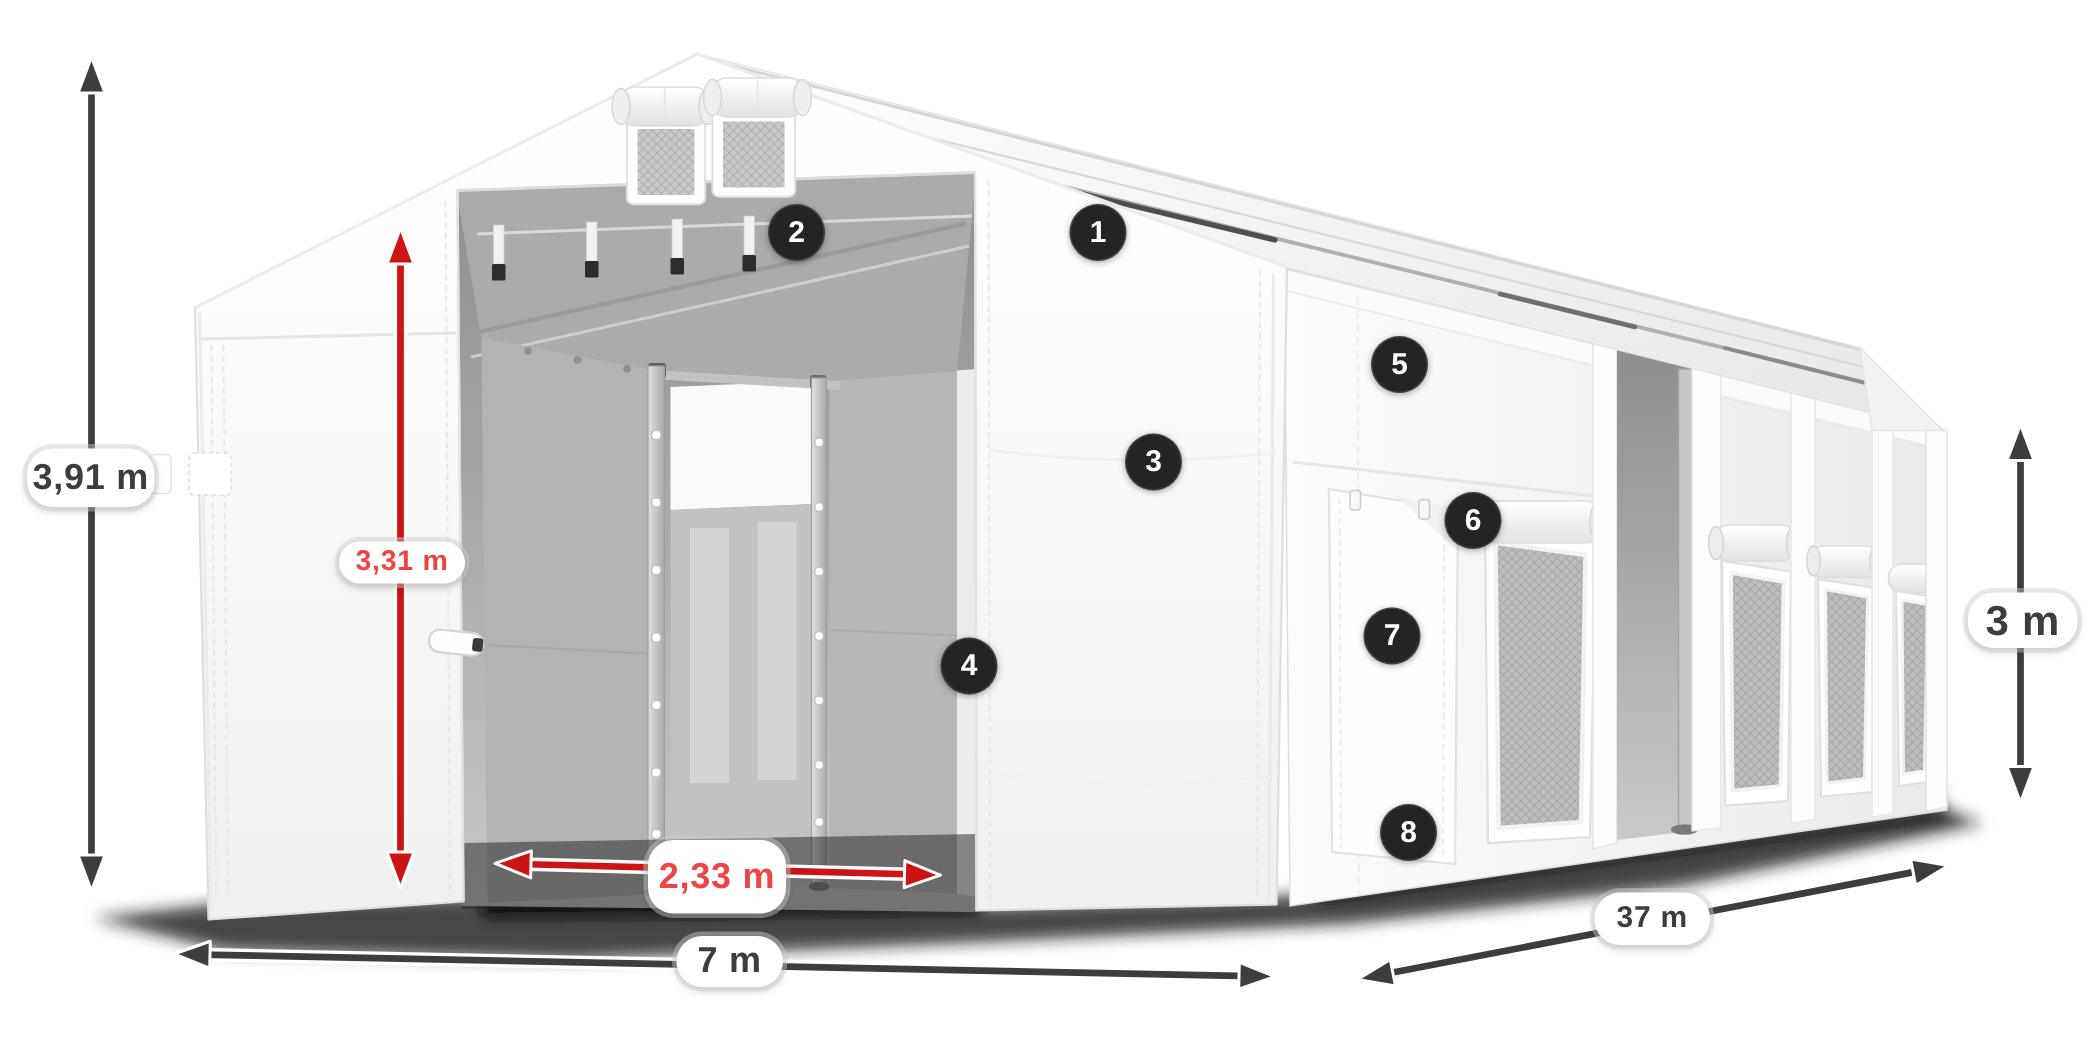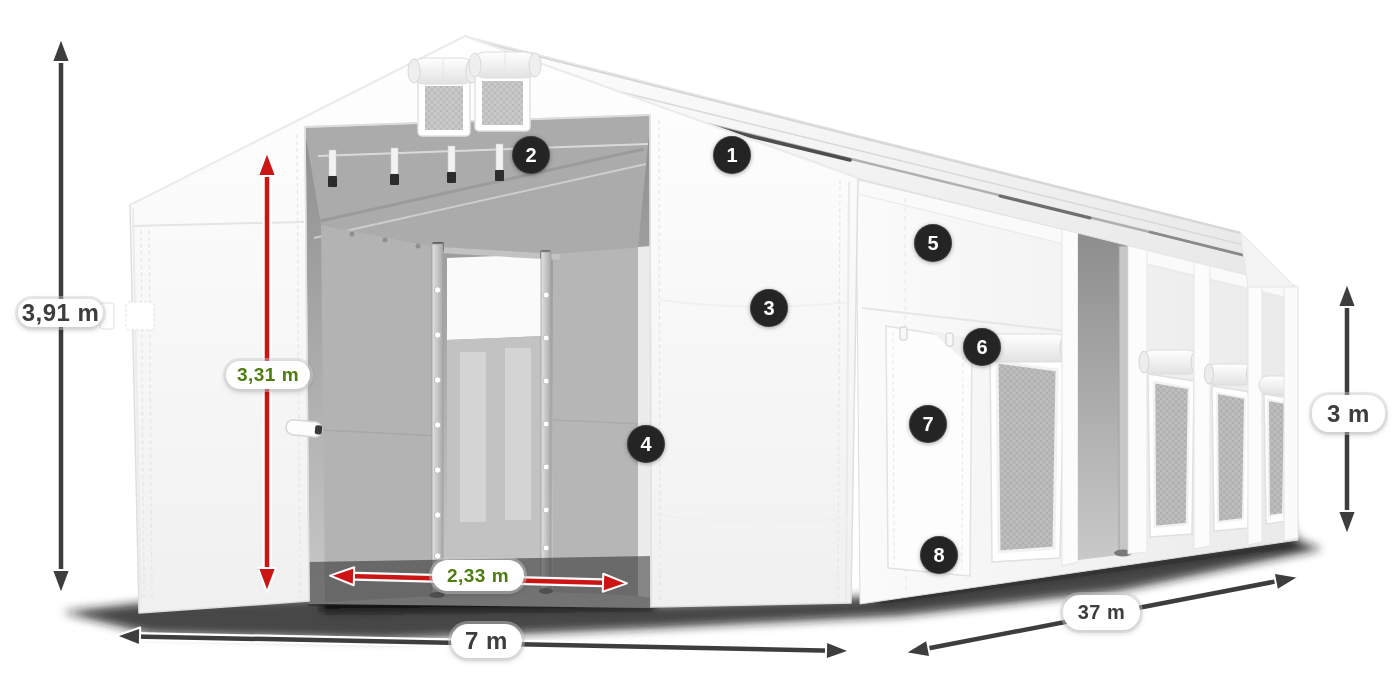--- a/index.html
+++ b/index.html
@@ -8,21 +8,21 @@
     overflow:hidden; font-family:"Liberation Sans","DejaVu Sans",sans-serif;
   }
   #stage svg { position:absolute; left:0; top:0; }
   .pill {
     position:absolute; background:#ffffff; border-radius:17px;
     display:flex; align-items:center; justify-content:center;
     font-weight:bold; letter-spacing:0.5px; white-space:nowrap;
     box-shadow:0 0 0 3px rgba(208,208,208,0.45), 0 2px 6px rgba(0,0,0,0.25);
   }
   .pill.dark { color:#3d3d3d; }
-  .pill.red  { color:#4d7c0f; }
+  .pill.red  { color:#ef4444; }
   .badge {
     position:absolute; width:38px; height:38px; border-radius:50%;
     background:#242424; color:#ffffff; display:flex; align-items:center;
     justify-content:center; font-weight:bold; font-size:20px;
     box-shadow:0 1px 4px rgba(0,0,0,0.35), inset 0 0 0 1px rgba(255,255,255,0.12);
   }
 </style>
 </head>
 <body>
 
@@ -273,26 +273,26 @@
 
       <g>
         <path d="M1347,301 L1347,517" stroke="#ffffff" stroke-width="9" fill="none"></path>
         <path d="M1347,301 L1347,517" stroke="#3d3d3d" stroke-width="4.5" fill="none"></path>
         <polygon points="0,0 -24,-9 -24,9" transform="translate(1347,283) rotate(-90)" fill="#3d3d3d" stroke="#ffffff" stroke-width="2" stroke-linejoin="round"></polygon>
         <polygon points="0,0 -24,-9 -24,9" transform="translate(1347,535) rotate(90)" fill="#3d3d3d" stroke="#ffffff" stroke-width="2" stroke-linejoin="round"></polygon>
       </g>
     </g>
   </svg>
 
-  <div class="pill dark" style="left:18px; top:299px; width:85px; height:28px; font-size:24px;">3,91 m</div>
+  <div class="pill dark" style="left:18px; top:299px; width:85px; height:39px; font-size:24px;">3,91 m</div>
   <div class="pill red" style="left:226px; top:361px; width:84px; height:28px; font-size:19px;">3,31 m</div>
-  <div class="pill red" style="left:432px; top:560px; width:92px; height:31px; font-size:19px;">2,33 m</div>
+  <div class="pill red" style="left:432px; top:560px; width:92px; height:49px; font-size:24px;">2,33 m</div>
   <div class="pill dark" style="left:451px; top:624px; width:71px; height:34px; font-size:24px;">7 m</div>
   <div class="pill dark" style="left:1063px; top:595px; width:77px; height:35px; font-size:20px;">37 m</div>
-  <div class="pill dark" style="left:1312px; top:395px; width:73px; height:37px; font-size:24px;">3 m</div>
+  <div class="pill dark" style="left:1312px; top:395px; width:73px; height:37px; font-size:28px;">3 m</div>
 
   <div class="badge" style="left:713px; top:136px;">1</div>
   <div class="badge" style="left:512px; top:136px;">2</div>
   <div class="badge" style="left:750px; top:289px;">3</div>
   <div class="badge" style="left:627px; top:425px;">4</div>
   <div class="badge" style="left:914px; top:224px;">5</div>
   <div class="badge" style="left:963px; top:328px;">6</div>
   <div class="badge" style="left:909px; top:405px;">7</div>
   <div class="badge" style="left:920px; top:536px;">8</div>
 

